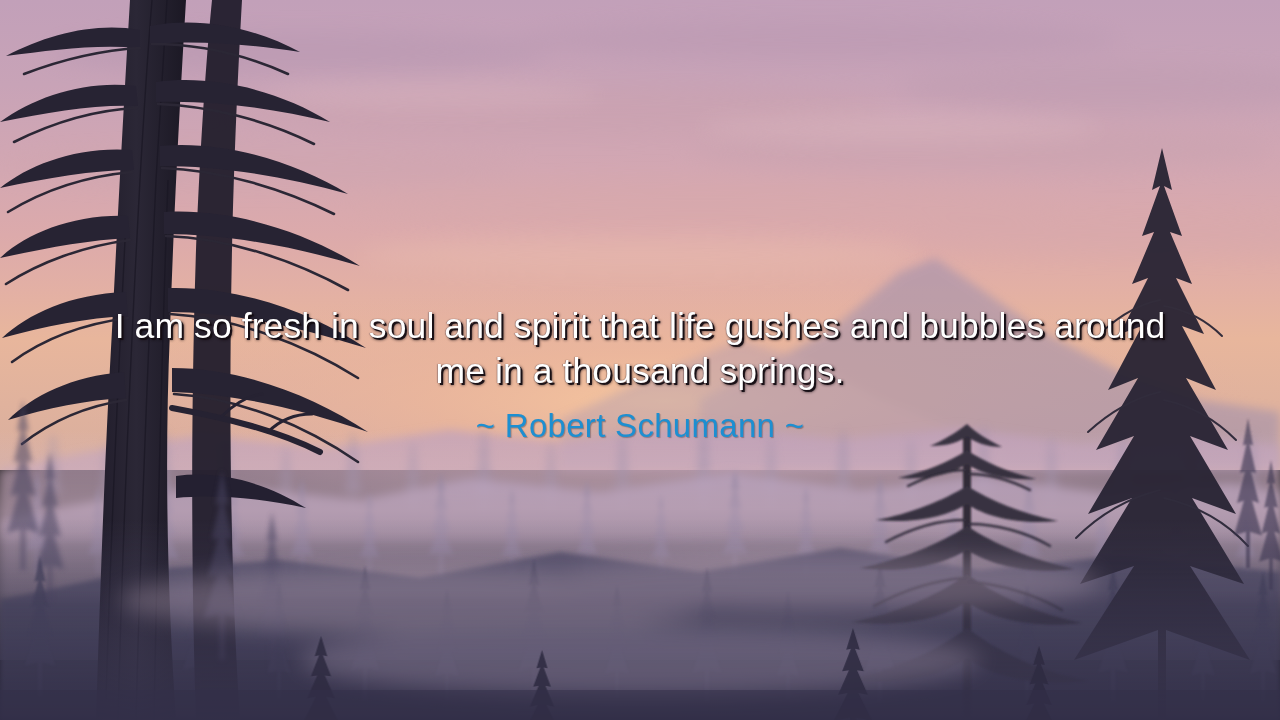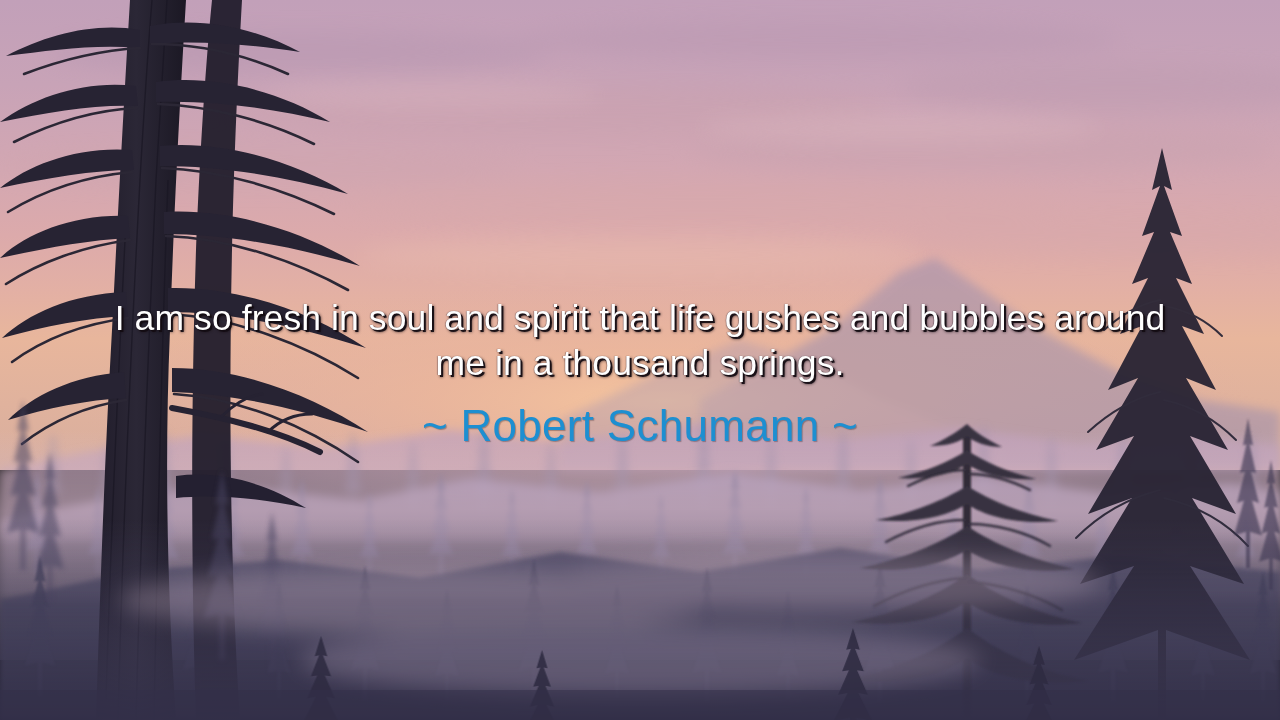--- a/index.html
+++ b/index.html
@@ -25,40 +25,40 @@
     position: absolute;
     left: 0;
     right: 0;
     text-align: center;
   }
   #quote-block {
     top: 296px;
   }
   #quote-text {
     display: block;
-    margin: 0 auto;
+    margin: 8px auto;
     width: 1070px;
     color: #ffffff;
     font-size: 35.5px;
     line-height: 45px;
     font-weight: 400;
     letter-spacing: 0.1px;
     text-shadow:
        2px 2px 0 rgba(20,12,18,0.92),
        2px 2px 3px rgba(20,12,18,0.85),
        -0.5px -0.5px 1px rgba(40,25,38,0.55);
     white-space: pre-wrap;
   }
   #attribution-block {
     top: 405px;
   }
   #attribution-text {
     display: inline-block;
     color: #1d8fd1;
-    font-size: 44px;
+    font-size: 33px;
     line-height: 42px;
     font-weight: 400;
     letter-spacing: 0.3px;
     text-shadow: 1px 1px 1px rgba(30,20,30,0.33);
   }
 </style>
 </head>
 <body>
 
 <div id="stage">

